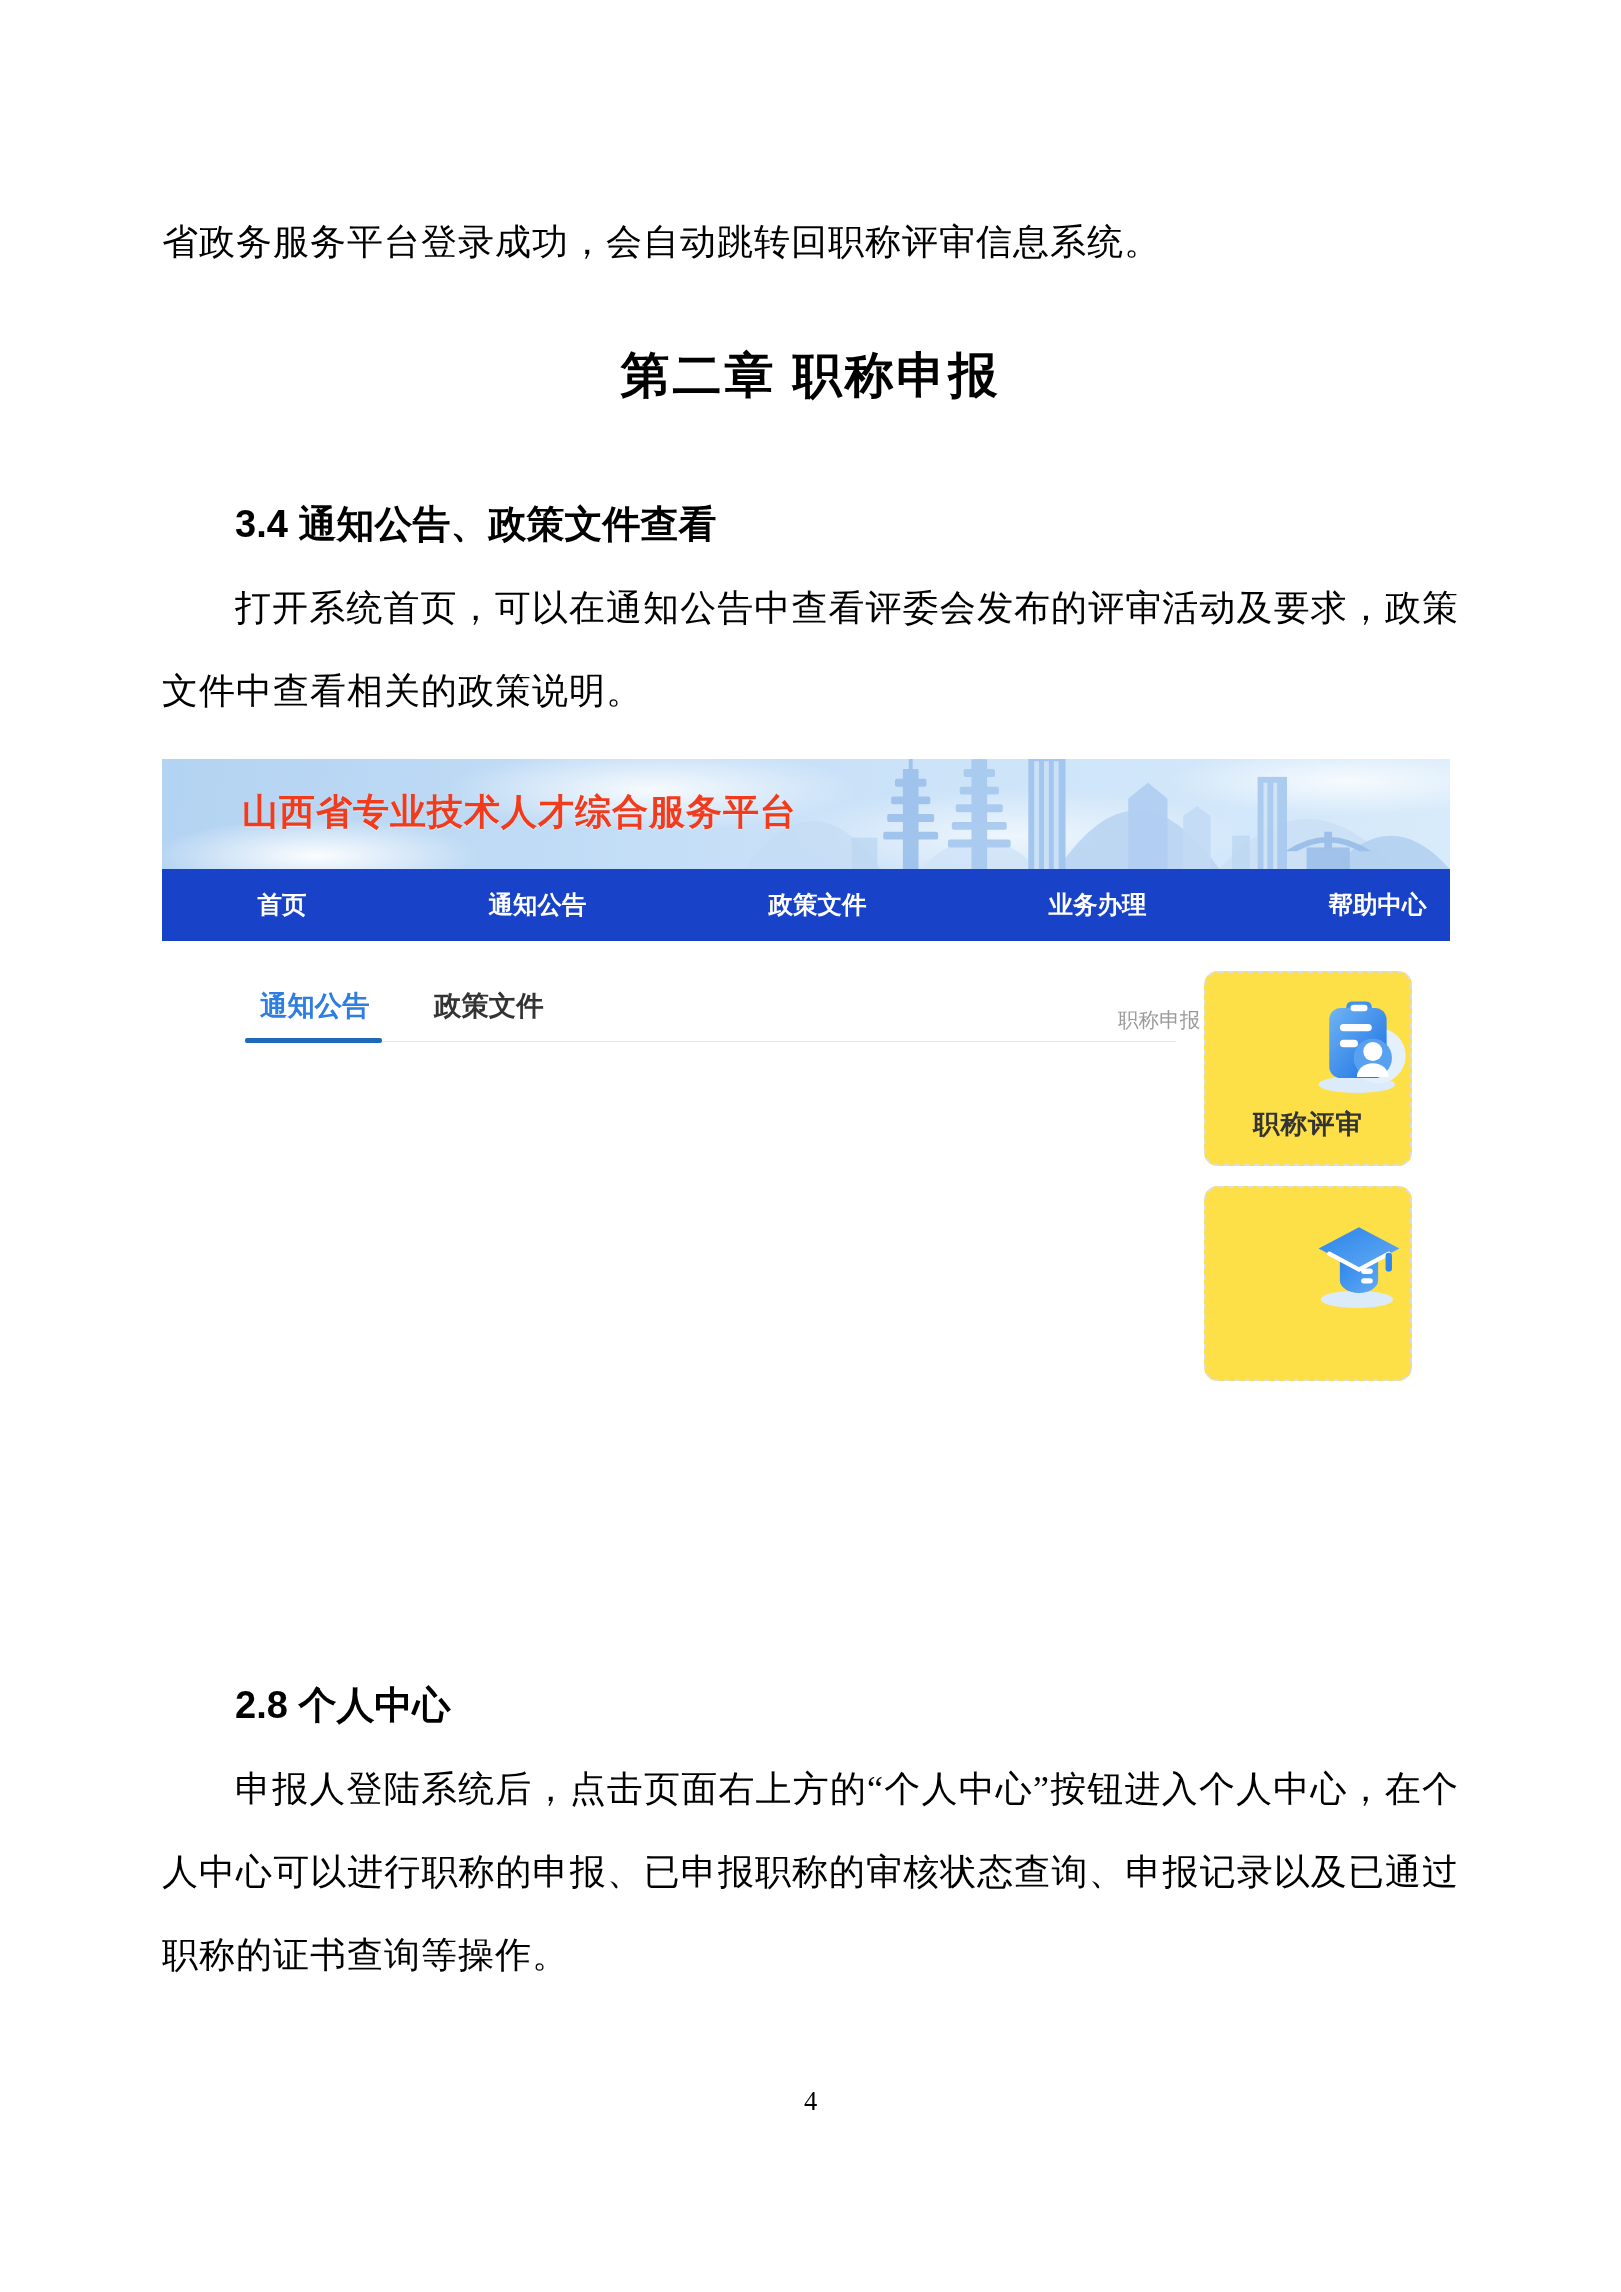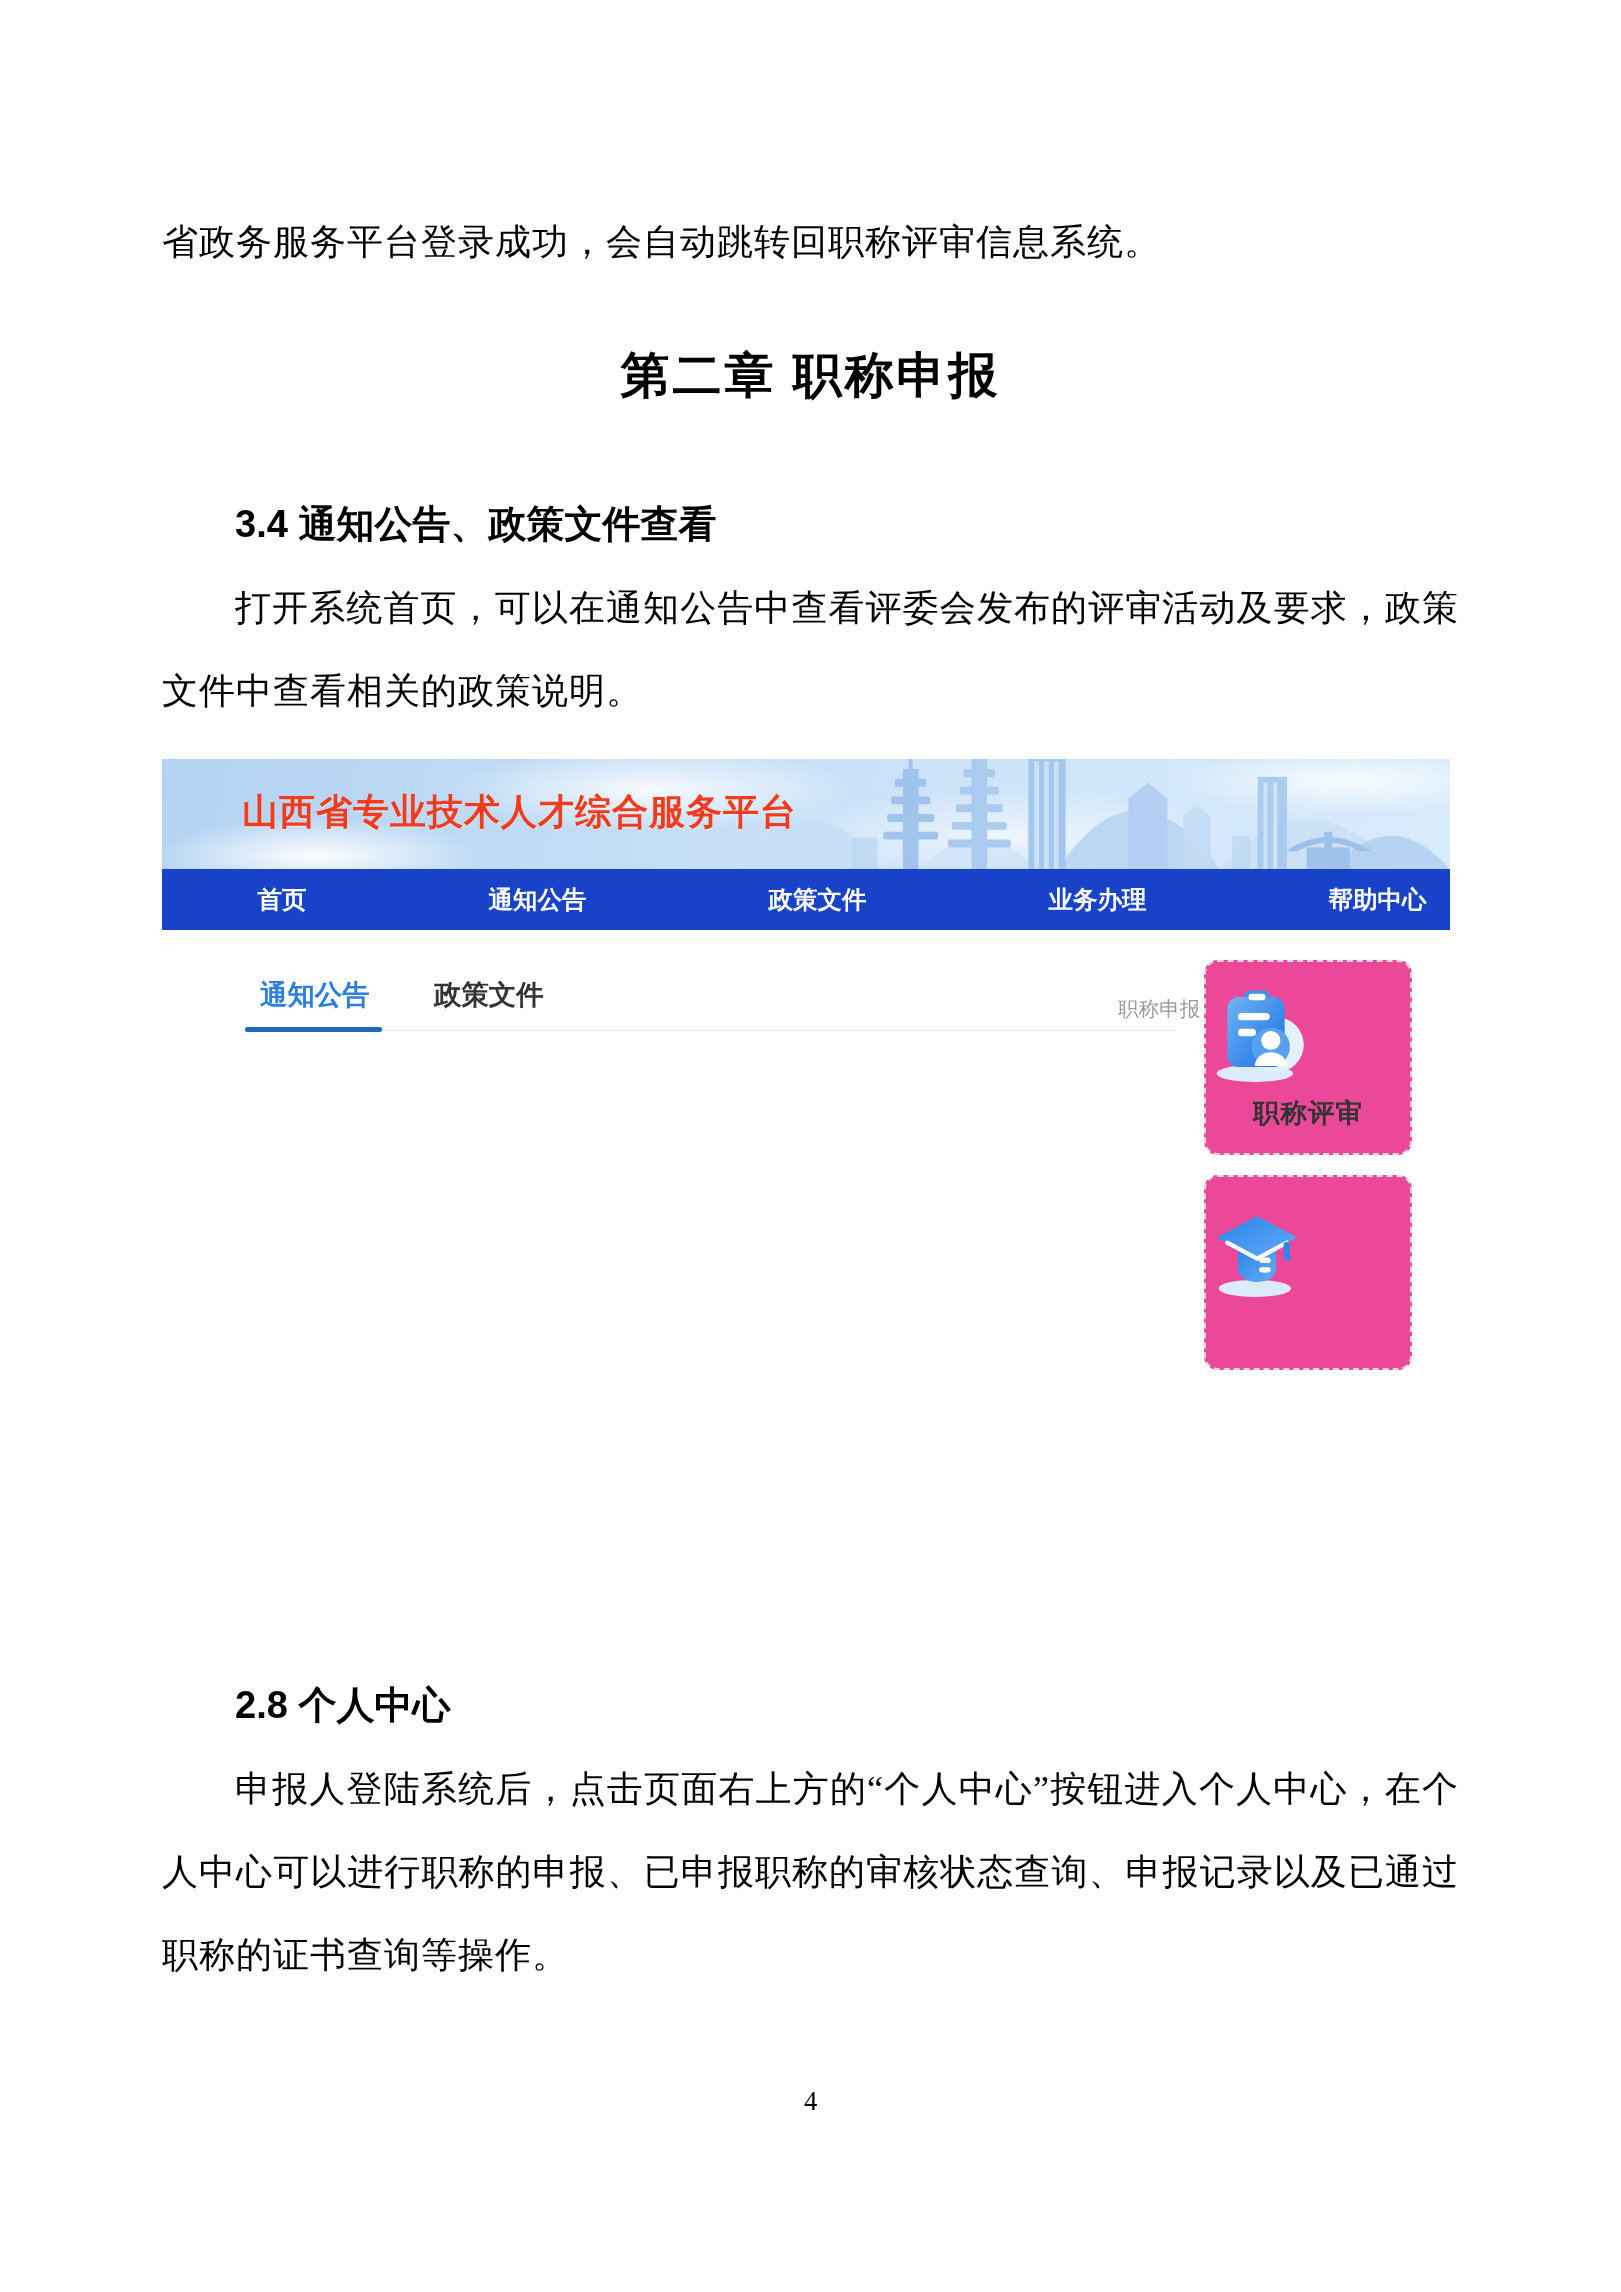--- a/index.html
+++ b/index.html
@@ -53,21 +53,21 @@
       linear-gradient(100deg, #b3d3f2 0%, #c9e1f8 50%, #d8ebfb 100%);
   }
   .skyline { position:absolute; right:0; bottom:0; }
   .site-title {
     position:absolute; left:80px; top:29px;
     font-size:36px; font-weight:bold; color:#f23b1d; letter-spacing:1px;
     text-shadow:0 1px 1px rgba(255,255,255,.6);
   }
   .shot-nav {
     display:flex; align-items:center; justify-content:space-between;
-    height:61px; background:#1843c8; color:#fff;
+    height:72px; background:#1843c8; color:#fff;
     padding:0 3.9px 0 76px; font-size:24.5px; font-weight:bold;gap:40px;
   }
   .shot-nav .nav-item { padding:0 19.6px; cursor:default; white-space:nowrap; }
   .shot-body { position:relative; height:611px; background:#fff; }
 
   .tab { position:absolute; top:47px; font-size:27.4px; font-weight:bold; color:#333; }
   .tab.active { color:#2e7de0; }
   .tab-underline {
     position:absolute; left:83px; top:97px; width:137px; height:4.9px;
     background:#1e6ab8; border-radius:2px;
@@ -79,22 +79,22 @@
   .view-more {
     position:absolute; left:956px; top:65px; font-size:20.6px; color:#9a9a9a;
   }
 
   .card-col {
     position:absolute; left:1042px; top:30px; width:208px;
     display:flex; flex-direction:column; gap:20.6px;
   }
   .svc-card {
     position:relative; width:208px; height:195px; flex:0 0 auto;
-    background:#ec4899; border:2px dashed #dcdcdc; border-radius:13.7px;
-    display:flex; justify-content:flex-start;
+    background:#fde047; border:2px dashed #dcdcdc; border-radius:13.7px;
+    display:flex; justify-content:flex-end;
   }
   .svc-card .icon-wrap { margin-top:19.6px; }
   .svc-label {
     position:absolute; left:0; right:0; bottom:21.6px; text-align:center;
     font-size:26.5px; font-weight:bold; color:#333; letter-spacing:1px;
   }
 </style>
 </head>
 <body>
 

